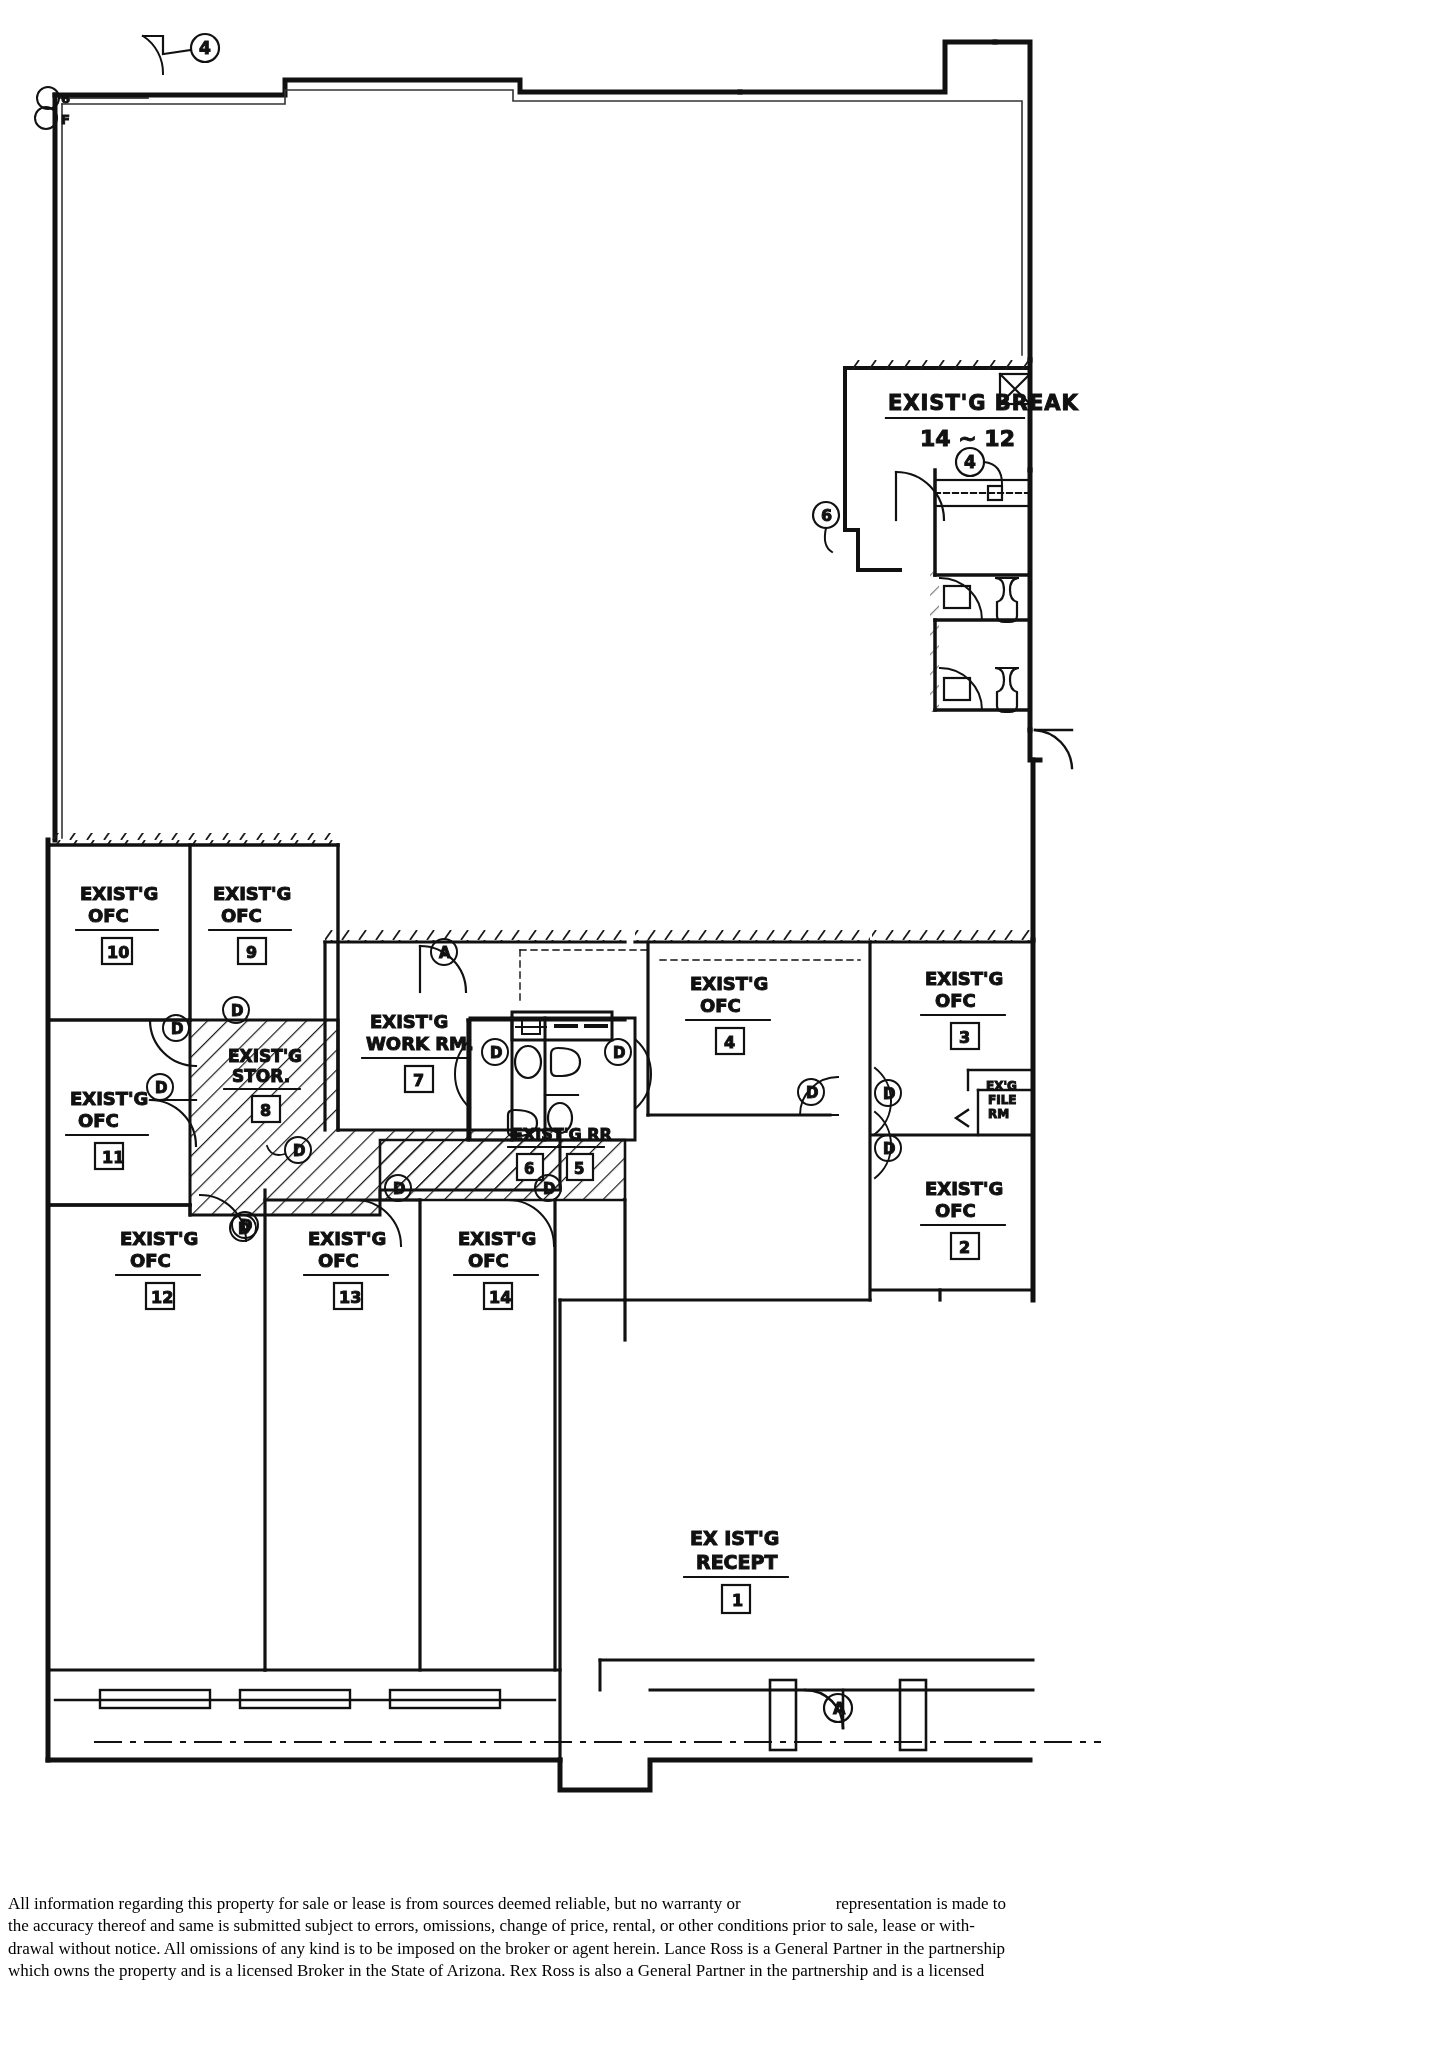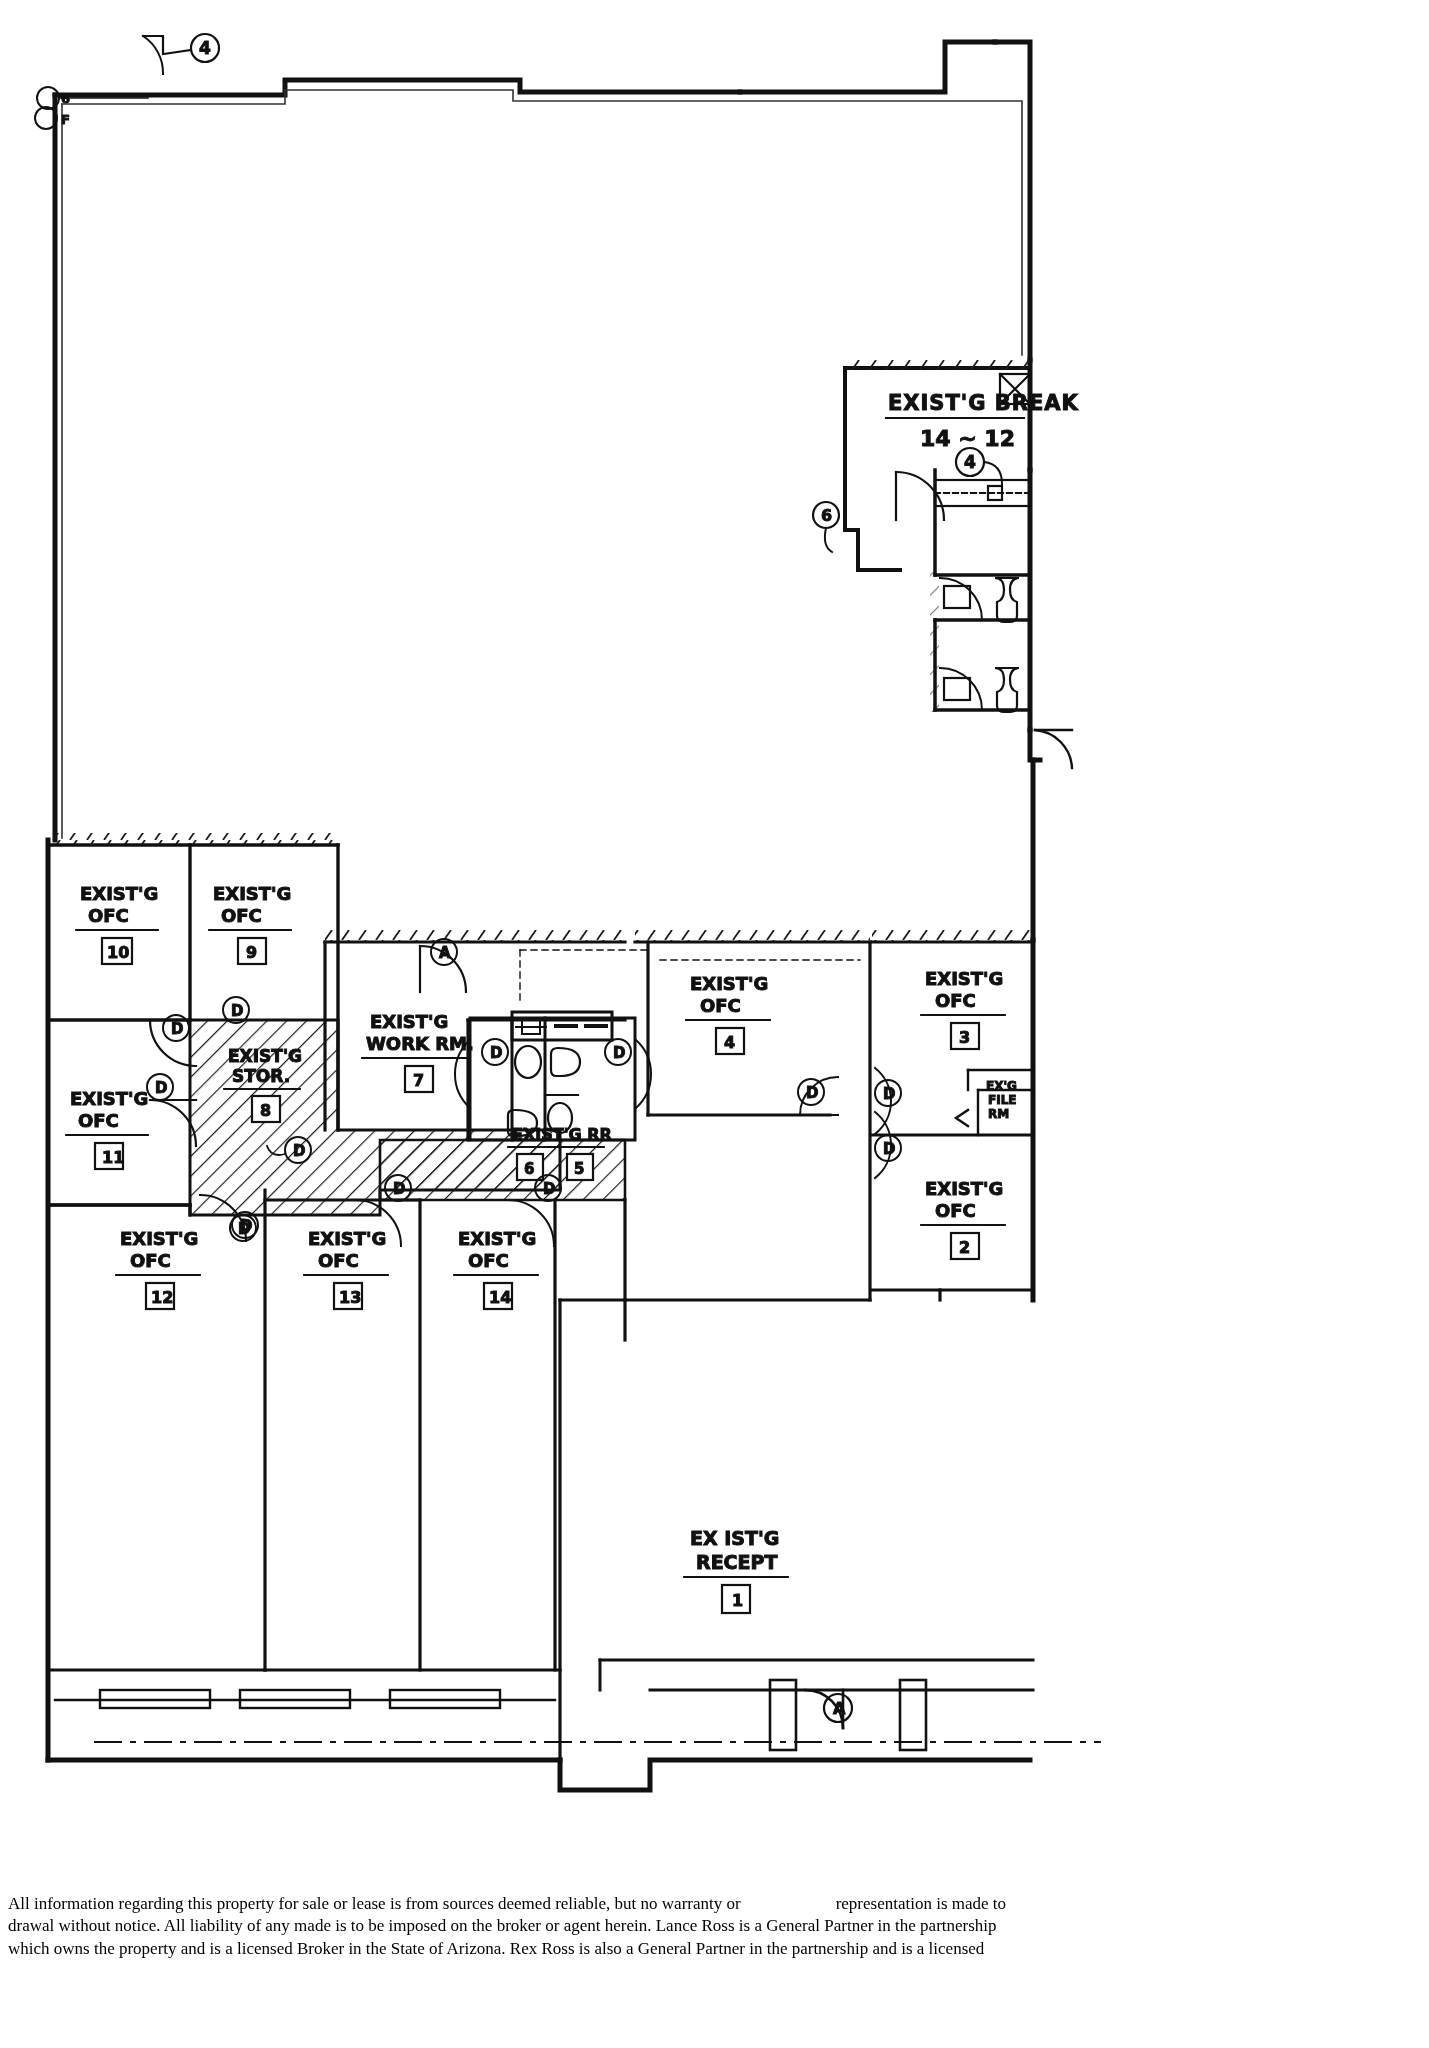--- a/index.html
+++ b/index.html
@@ -526,17 +526,18 @@
         </g>
 
       </g>
     </svg>
   </div>
 
   <div id="disclaimer">
     <p>
       <span>All information regarding this property for sale or lease is from sources deemed reliable, but no warranty or</span><span class="gap"></span><span>representation is made to</span>
     </p>
-    <p>drawal without notice.  All liability of any made is to be imposed on the broker or agent herein. Lance Ross is a General Partner in the partnership</p>
+    <p>the accuracy thereof and same is submitted subject to errors, omissions, change of price, rental, or other conditions prior to sale, lease or with-</p>
+    <p>drawal without notice.  All omissions of any kind is to be imposed on the broker or agent herein. Lance Ross is a General Partner in the partnership</p>
     <p>which owns the property and is a licensed Broker in the State of Arizona. Rex Ross is also a  General Partner in the partnership and is a licensed</p>
   </div>
 
 </div>
 
 </body></html>

